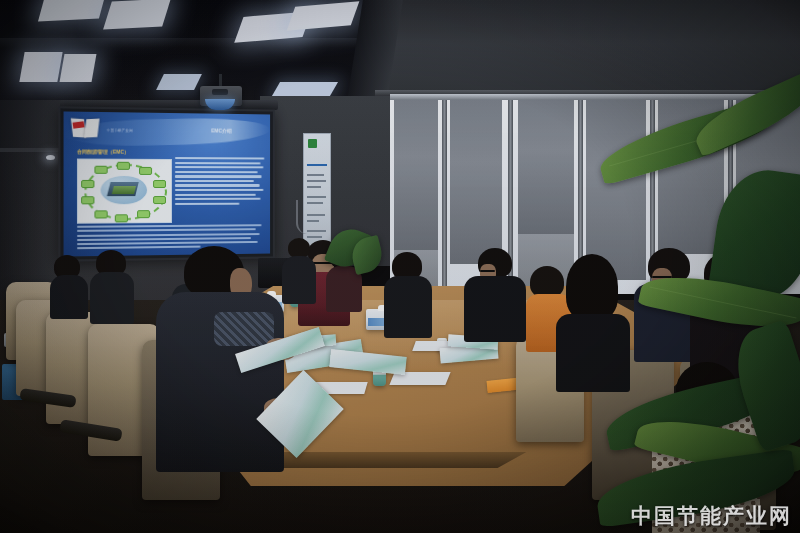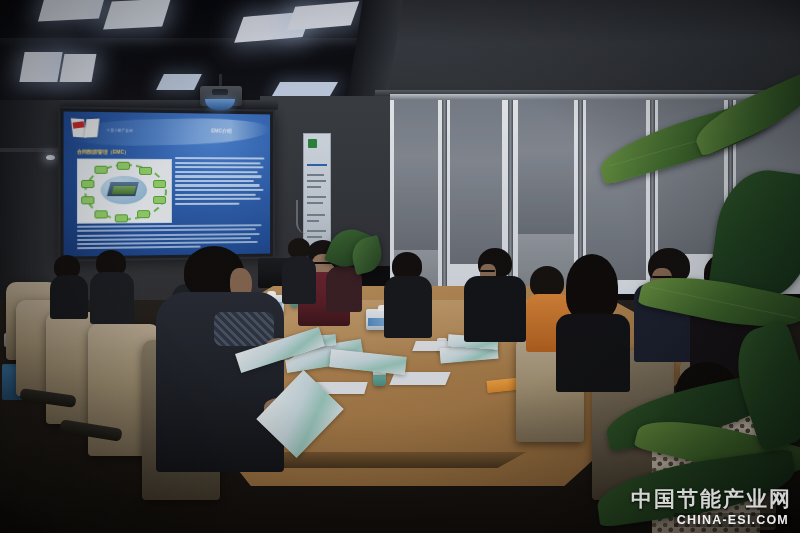--- a/index.html
+++ b/index.html
@@ -468,16 +468,15 @@
   <div class="leaf" style="left:330px;top:228px;width:36px;height:40px;transform:rotate(22deg);
               background:linear-gradient(135deg,#3f6d35,#1e3d1e);"></div>
   <div class="leaf" style="left:352px;top:238px;width:30px;height:34px;transform:rotate(-14deg);
               background:linear-gradient(135deg,#4a7a3c,#22401f);"></div>
 
   <div class="warm"></div>
   <div class="vignette"></div>
 
   <div class="watermark">
     <div class="wm-cn">中国节能产业网</div>
-    <div class="wm-en">CHINA-ESI.COM</div>
   </div>
 
 </div>
 
 </body></html>

